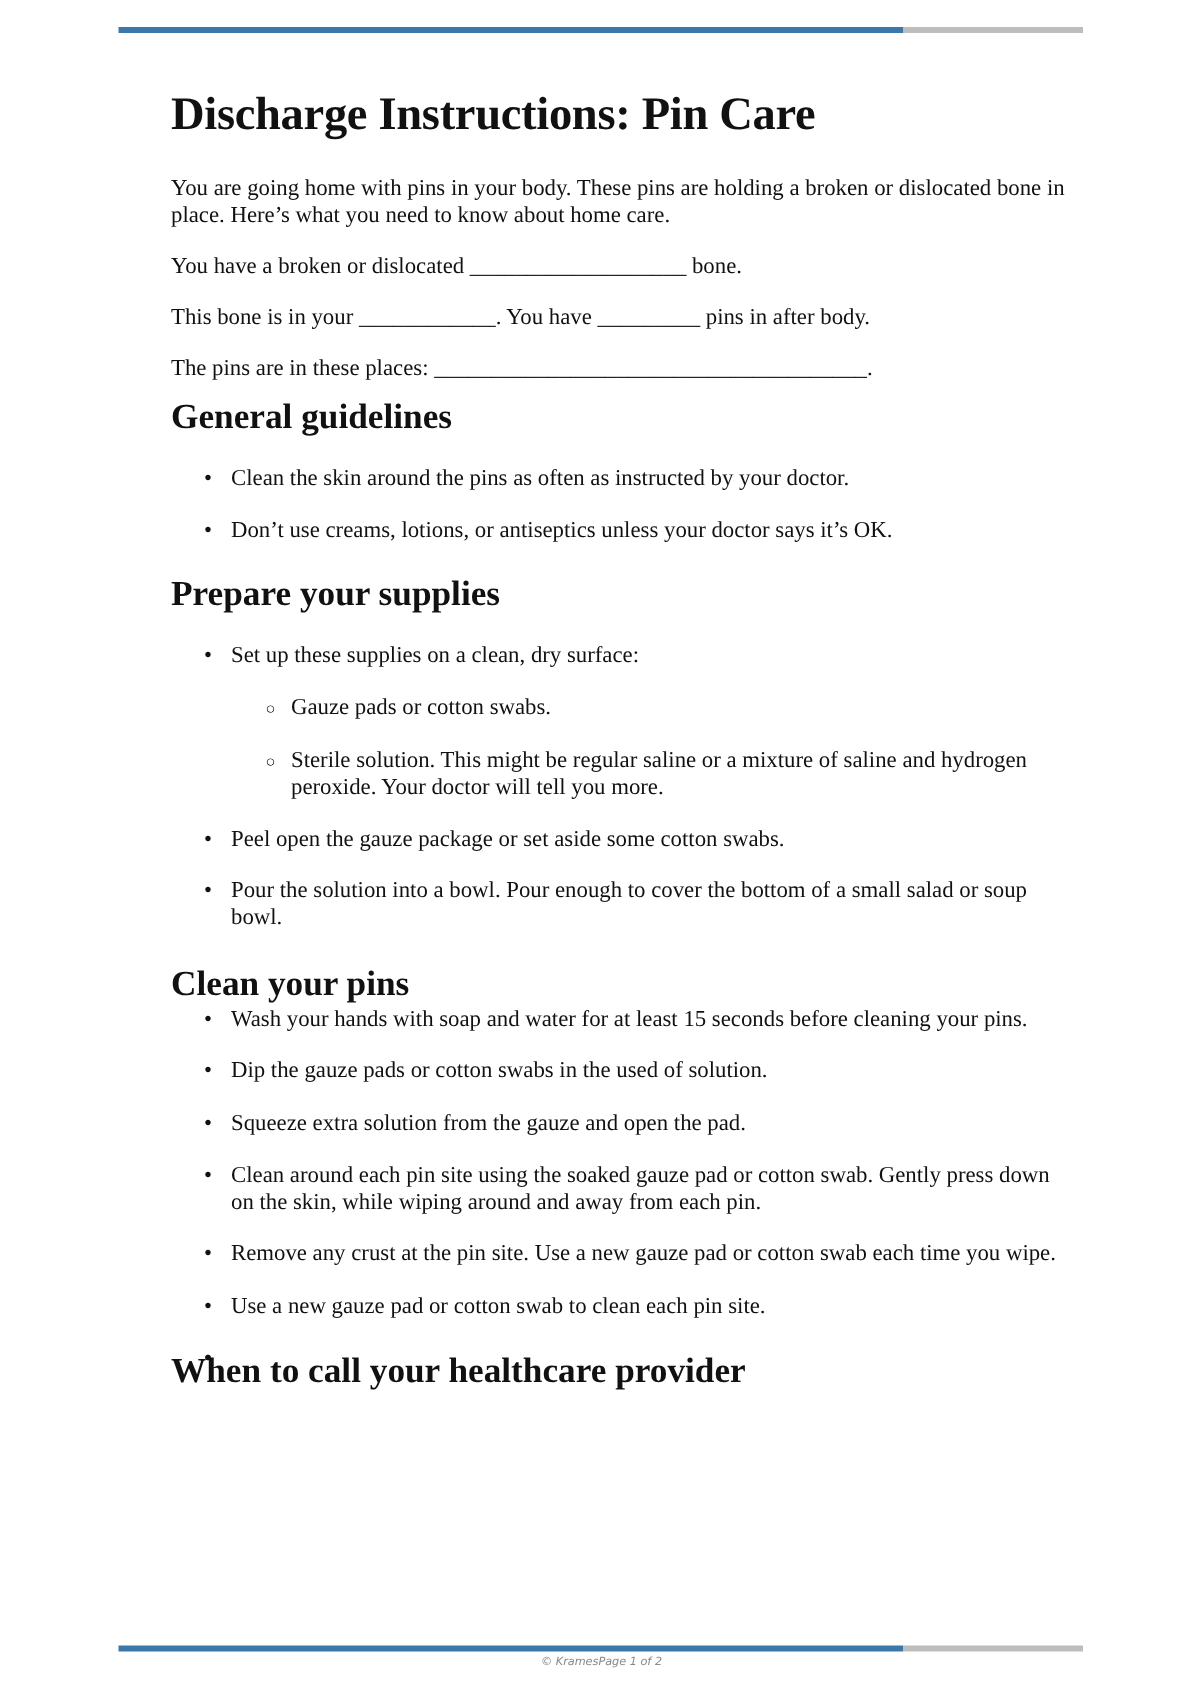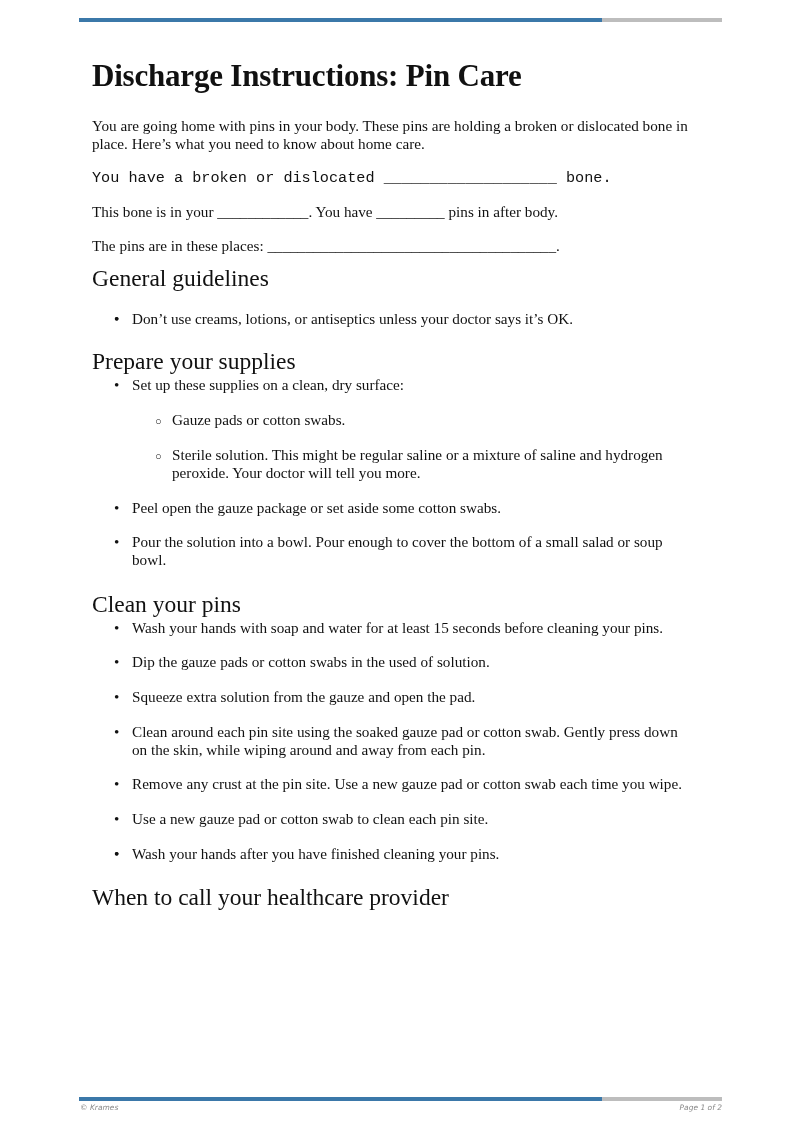--- a/index.html
+++ b/index.html
@@ -3,61 +3,61 @@
   <meta charset="utf-8">
   <style>
     html, body { margin: 0; padding: 0; background: #ffffff; }
     body { width: 800px; height: 1130px; position: relative; overflow: hidden;
            font-family: "Liberation Serif", "DejaVu Serif", serif; color: #111; }
     .bar { position: absolute; left: 79px; width: 643px; height: 4px; display: flex; }
     .bar .seg-a { background: #3b78a9; width: 81.3%; height: 100%; }
     .bar .seg-b { background: #bdbdbd; flex: 1; height: 100%; }
     .bar.top { top: 18px; }
     .bar.bottom { top: 1097px; }
-    .footer { position: absolute; top: 1103px; left: 80px; width: 642px; display: flex; justify-content: space-between;
+    .footer { position: absolute; top: 1103px; left: 80px; width: 642px; display: flex; justify-content: center;
               font-family: "DejaVu Sans", sans-serif; font-style: italic; font-size: 7.5px; color: #888; }
-    .content { position: absolute; left: 92px; top: 56px; width: 600px; }
+    .content { position: absolute; left: 114px; top: 56px; width: 600px; }
     h1 { font-size: 31px; font-weight: bold; margin: 0 0 21px 0; line-height: 40px; letter-spacing: -0.2px; }
-    h2 { font-size: 23.5px; font-weight: normal; margin: 0; line-height: 30px; }
+    h2 { font-size: 23.5px; font-weight: bold; margin: 0; line-height: 30px; }
     p { font-size: 15.2px; line-height: 18px; margin: 0 0 16px 0; }
     ul { margin: 0; padding: 0; list-style: none; }
     li { font-size: 15.2px; line-height: 18px; position: relative; padding-left: 40px; }
     li .bullet { position: absolute; left: 22px; top: 0; }
     ul.sub li { padding-left: 80px; }
     ul.sub li .bullet { left: 63px; font-size: 11px; top: 1px; }
   </style>
 </head>
 <body>
 
 <div class="bar top">
   <div class="seg-a"></div>
   <div class="seg-b"></div>
 </div>
 
 <div class="content">
   <h1>Discharge Instructions: Pin Care</h1>
   <p>You are going home with pins in your body. These pins are holding a broken or dislocated bone in place. Here’s what you need to know about home care.</p>
 
-  <p style="font-family:Liberation Mono, monospace;">
+  <p style="">
     <span>You have a broken or dislocated </span><span>___________________</span><span> bone.</span>
   </p>
   <p>
     <span>This bone is in your </span><span>____________</span><span>. You have </span><span>_________</span><span> pins in after body.</span>
   </p>
   <p style="margin-bottom:8px;">
     <span>The pins are in these places: </span><span>______________________________________</span><span>.</span>
   </p>
 
   <h2 style="margin-bottom:17px;">General guidelines</h2>
   <ul>
-    <li style="margin-bottom:17px;"><span class="bullet">•</span></li>
+    <li style="margin-bottom:17px;"><span class="bullet">•</span><span>Clean the skin around the pins as often as instructed by your doctor.</span></li>
     <li style="margin-bottom:18px;"><span class="bullet">•</span><span>Don’t use creams, lotions, or antiseptics unless your doctor says it’s OK.</span></li>
   </ul>
 
-  <h2 style="">Prepare your supplies</h2>
+  <h2 style="margin-bottom:17px;">Prepare your supplies</h2>
   <ul>
     <li style="margin-bottom:17px;"><span class="bullet">•</span><span>Set up these supplies on a clean, dry surface:</span></li>
   </ul>
   <ul class="sub">
     <li style="margin-bottom:17px;"><span class="bullet">○</span><span>Gauze pads or cotton swabs.</span></li>
     <li style="margin-bottom:17px;"><span class="bullet">○</span><span>Sterile solution. This might be regular saline or a mixture of saline and hydrogen peroxide. Your doctor will tell you more.</span></li>
   </ul>
   <ul>
     <li style="margin-bottom:16px;"><span class="bullet">•</span><span>Peel open the gauze package or set aside some cotton swabs.</span></li>
     <li style="margin-bottom:20px;"><span class="bullet">•</span><span>Pour the solution into a bowl. Pour enough to cover the bottom of a small salad or soup bowl.</span></li>
@@ -65,21 +65,21 @@
 
   <h2 style="">Clean your pins</h2>
   <ul>
     <li style="margin-bottom:16px;"><span class="bullet">•</span><span>Wash your hands with soap and water for at least 15 seconds before cleaning your pins.</span></li>
     <li style="margin-bottom:17px;"><span class="bullet">•</span><span>Dip the gauze pads or cotton swabs in the used of solution.</span></li>
     <li style="margin-bottom:17px;"><span class="bullet">•</span><span>Squeeze extra solution from the gauze and open the pad.</span></li>
     <li style="margin-bottom:16px;"><span class="bullet">•</span><span>Clean around each pin site using the soaked gauze pad or cotton swab. Gently press down on the skin, while wiping around and away from each pin.</span></li>
     <li style="margin-bottom:17px;"><span class="bullet">•</span><span>Remove any crust at the pin site. Use a new gauze pad or cotton swab each time you wipe.</span></li>
     <li style="margin-bottom:17px;"><span class="bullet">•</span><span>Use a new gauze pad or cotton swab to clean each pin site.</span></li>
     <li style="margin-bottom:17px;"><span class="bullet">•</span></li>
-    <li style="margin-bottom:19px;"><span class="bullet">•</span><span>Wash your hands after you have finished cleaning your pins.</span></li>
+    <li style="margin-bottom:19px;"><span class="bullet">•</span></li>
   </ul>
 
   <h2>When to call your healthcare provider</h2>
 </div>
 
 <div class="bar bottom">
   <div class="seg-a"></div>
   <div class="seg-b"></div>
 </div>
 <div class="footer">

